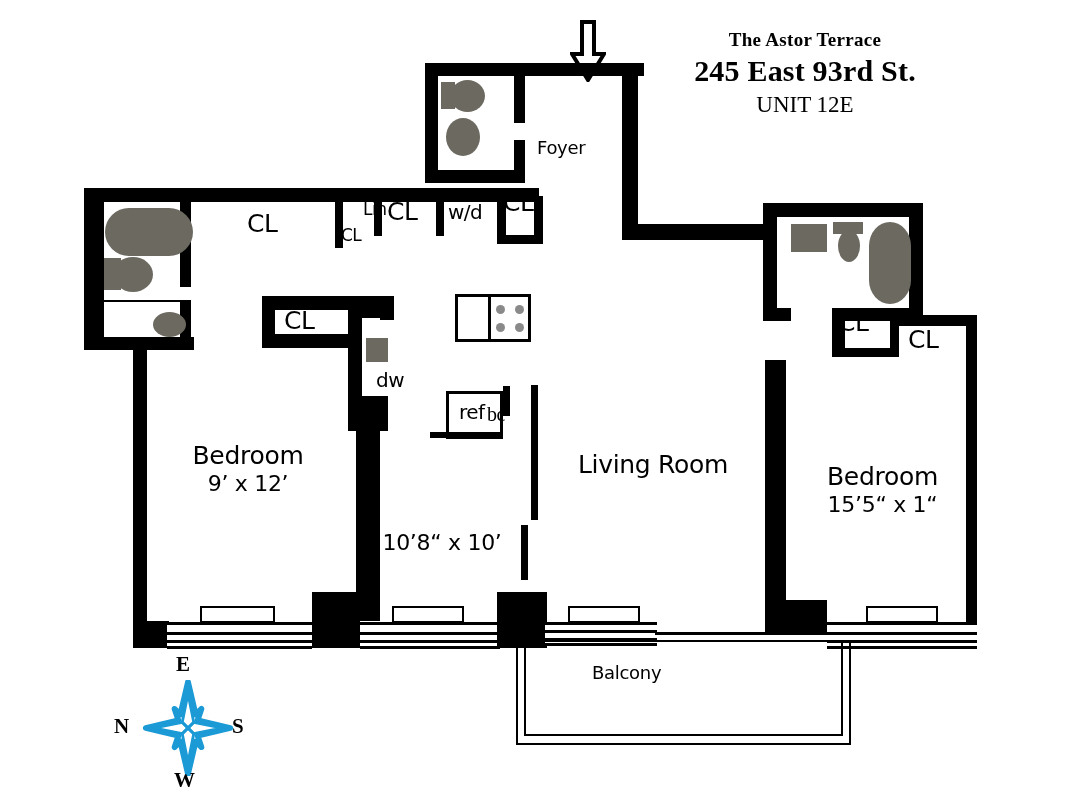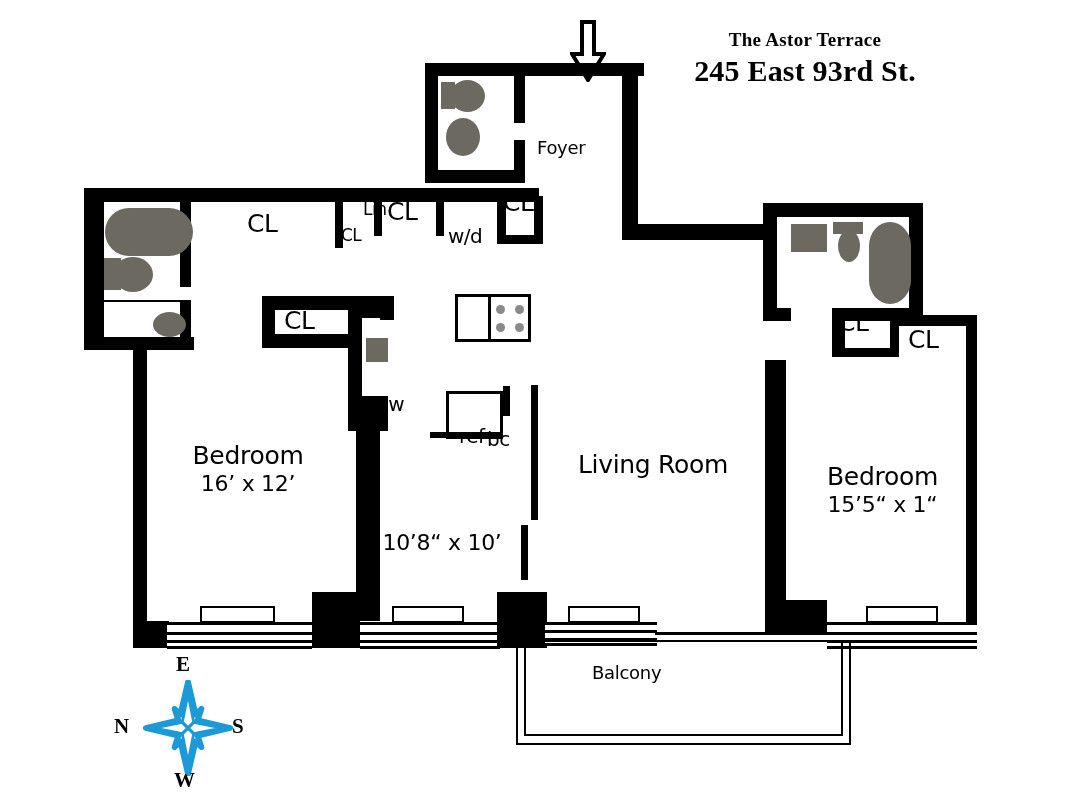--- a/index.html
+++ b/index.html
@@ -77,21 +77,21 @@
   }
   .tag {
     position: absolute;
     color: #000;
     font-family: "DejaVu Sans", sans-serif;
     white-space: nowrap;
     font-weight: 500;
   }
   .tag-cl { font-size: 25px; letter-spacing: -0.5px; }
   .tag-sm { font-size: 17px; letter-spacing: -0.5px; }
-  .tag-md { font-size: 20px; letter-spacing: -0.5px; margin-top: 24px; }
+  .tag-md { font-size: 20px; letter-spacing: -0.5px; }
   .tag-foyer { font-size: 18px; letter-spacing: -0.3px; }
   
   .fix {
     position: absolute;
     background: #6b6960;
   }
   .fix-tub-l { border-radius: 26px; }
   .fix-tub-r { border-radius: 30px / 34px; }
   .fix-oval  { border-radius: 50%; }
   
@@ -162,20 +162,21 @@
   }
 </style>
 </head>
 <body>
 
 <div id="stage">
 
   <div class="title-block">
     <div class="title-line1">The Astor Terrace</div>
     <div class="title-line2">245 East 93rd St.</div>
+    <div class="title-line3">UNIT 12E</div>
   </div>
 
   <div class="entry-arrow">
     <svg width="36" height="62" viewBox="0 0 36 62">
       <polygon points="12,2 24,2 24,34 34,34 18,60 2,34 12,34" fill="#ffffff" stroke="#000000" stroke-width="4"></polygon>
     </svg>
   </div>
 
   <div class="wall" style="left:425px; top:63px;  width:210px; height:13px;"></div>
   <div class="wall" style="left:425px; top:63px;  width:13px;  height:120px;"></div>
@@ -224,21 +225,21 @@
   <div class="wall" style="left:133px; top:346px; width:14px; height:275px;"></div>
   <div class="wall" style="left:133px; top:621px; width:36px; height:27px;"></div>
 
   <div class="wall" style="left:262px; top:296px; width:101px; height:14px;"></div>
   <div class="wall" style="left:262px; top:334px; width:101px; height:14px;"></div>
   <div class="wall" style="left:262px; top:296px; width:13px;  height:52px;"></div>
   <div class="tag tag-cl" style="left:284px; top:306px;">CL</div>
 
   <div class="room-label" style="left:153px; top:441px; width:190px;">
     <div class="room-name">Bedroom</div>
-    <div class="room-dims">16’ x 12’</div>
+    <div class="room-dims">9’ x 12’</div>
   </div>
 
   <div class="wall" style="left:348px; top:296px; width:40px; height:135px;"></div>
   <div class="wall" style="left:356px; top:431px; width:24px; height:190px;"></div>
 
   <div class="box" style="left:362px; top:318px; width:32px; height:78px;"></div>
   <div class="wall" style="left:380px; top:296px; width:14px; height:24px;"></div>
   <div class="fix" style="left:366px; top:338px; width:22px; height:24px;"></div>
   <div class="tag tag-md" style="left:376px; top:368px;">dw</div>
 
@@ -248,21 +249,21 @@
   <div class="burner" style="left:515px; top:305px; width:9px; height:9px;"></div>
   <div class="burner" style="left:496px; top:323px; width:9px; height:9px;"></div>
   <div class="burner" style="left:515px; top:323px; width:9px; height:9px;"></div>
 
 
   <div class="outline" style="left:446px; top:391px; width:57px; height:48px;"></div>
   <div class="tag tag-md" style="left:459px; top:400px;">ref</div>
   <div class="wall" style="left:430px; top:432px; width:72px; height:6px;"></div>
 
   <div class="wall" style="left:503px; top:386px; width:7px; height:30px;"></div>
-  <div class="tag tag-md" style="left:487px; top:403px;">bc</div>
+  <div class="tag tag-md" style="left:487px; top:403px;font-family:Liberation Serif, serif;">bc</div>
 
   <div class="room-label" style="left:362px; top:530px; width:160px;">
     <div class="room-dims">10’8“ x 10’</div>
   </div>
 
   <div class="partition" style="left:531px; top:385px; width:7px; height:135px;"></div>
   <div class="partition" style="left:521px; top:525px; width:7px; height:55px;"></div>
 
   <div class="room-label" style="left:563px; top:450px; width:180px;">
     <div class="room-name">Living Room</div>

